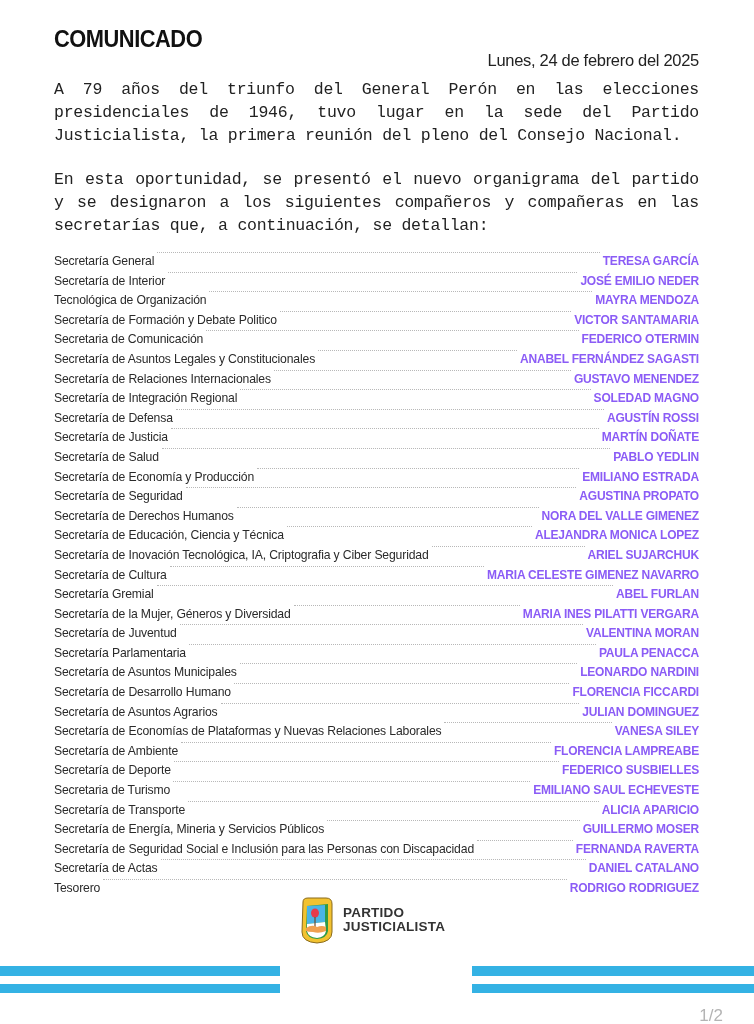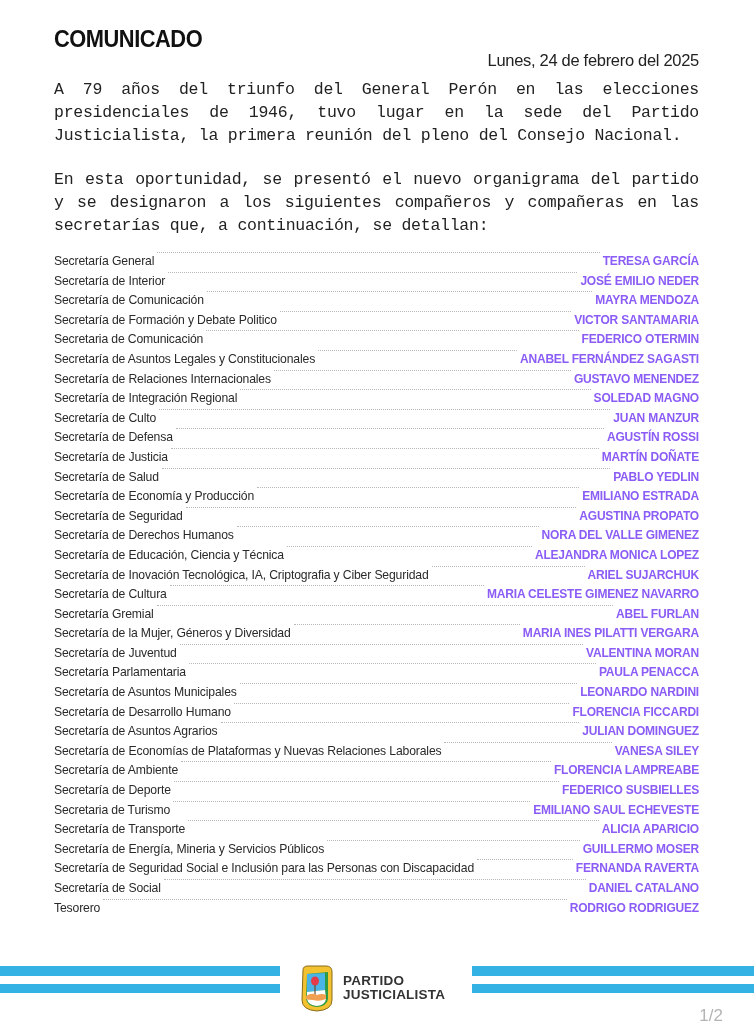--- a/index.html
+++ b/index.html
@@ -34,21 +34,21 @@
   }
   .row .person {
     white-space: nowrap; font-weight: bold; color: #8b5cf6; letter-spacing: -0.2px;
     font-size: 12px;
   }
   .stripe { position: absolute; height: 10px; background: #34b2e4; }
   .s-l1 { left: 0; width: 280px; top: 966px; }
   .s-l2 { left: 0; width: 280px; top: 984px; height: 9px; }
   .s-r1 { left: 472px; width: 282px; top: 966px; }
   .s-r2 { left: 472px; width: 282px; top: 984px; height: 9px; }
-  .logo { position: absolute; left: 299px; top: 964px; display: flex; align-items: center; }
+  .logo { position: absolute; left: 299px; top: 896px; display: flex; align-items: center; }
   .shield { width: 36px; height: 48px; }
   .logo-text {
     margin-left: 8px; font-weight: bold; font-size: 13.5px; line-height: 14px; color: #333;
     letter-spacing: 0.2px;
   }
   .pager {
     position: absolute; right: 31px; top: 1006px; font-size: 17px; color: #b4b4b4;
   }
 </style>
 </head>
@@ -65,21 +65,21 @@
         <span class="office">Secretaría General</span>
         <span class="leader"></span>
         <span class="person">TERESA GARCÍA</span>
       </div>
       <div class="row">
         <span class="office">Secretaría de Interior</span>
         <span class="leader"></span>
         <span class="person">JOSÉ EMILIO NEDER</span>
       </div>
       <div class="row">
-        <span class="office">Secretaría de Comunicación</span>
+        <span class="office">Tecnológica de Organización</span>
         <span class="leader"></span>
         <span class="person">MAYRA MENDOZA</span>
       </div>
       <div class="row">
         <span class="office">Secretaría de Formación y Debate Politico</span>
         <span class="leader"></span>
         <span class="person">VICTOR SANTAMARIA</span>
       </div>
       <div class="row">
         <span class="office">Secretaria de Comunicación</span>
@@ -95,25 +95,20 @@
         <span class="office">Secretaría de Relaciones Internacionales</span>
         <span class="leader"></span>
         <span class="person">GUSTAVO MENENDEZ</span>
       </div>
       <div class="row">
         <span class="office">Secretaría de Integración Regional</span>
         <span class="leader"></span>
         <span class="person">SOLEDAD MAGNO</span>
       </div>
       <div class="row">
-        <span class="office">Secretaría de Culto</span>
-        <span class="leader"></span>
-        <span class="person">JUAN MANZUR</span>
-      </div>
-      <div class="row">
         <span class="office">Secretaría de Defensa</span>
         <span class="leader"></span>
         <span class="person">AGUSTÍN ROSSI</span>
       </div>
       <div class="row">
         <span class="office">Secretaría de Justicia</span>
         <span class="leader"></span>
         <span class="person">MARTÍN DOÑATE</span>
       </div>
       <div class="row">
@@ -215,21 +210,21 @@
         <span class="office">Secretaría de Energía, Mineria y Servicios Públicos</span>
         <span class="leader"></span>
         <span class="person">GUILLERMO MOSER</span>
       </div>
       <div class="row">
         <span class="office">Secretaría de Seguridad Social e Inclusión para las Personas con Discapacidad</span>
         <span class="leader"></span>
         <span class="person">FERNANDA RAVERTA</span>
       </div>
       <div class="row">
-        <span class="office">Secretaría de Social</span>
+        <span class="office">Secretaría de Actas</span>
         <span class="leader"></span>
         <span class="person">DANIEL CATALANO</span>
       </div>
       <div class="row">
         <span class="office">Tesorero</span>
         <span class="leader"></span>
         <span class="person">RODRIGO RODRIGUEZ</span>
       </div>
     </div>
 </div>

